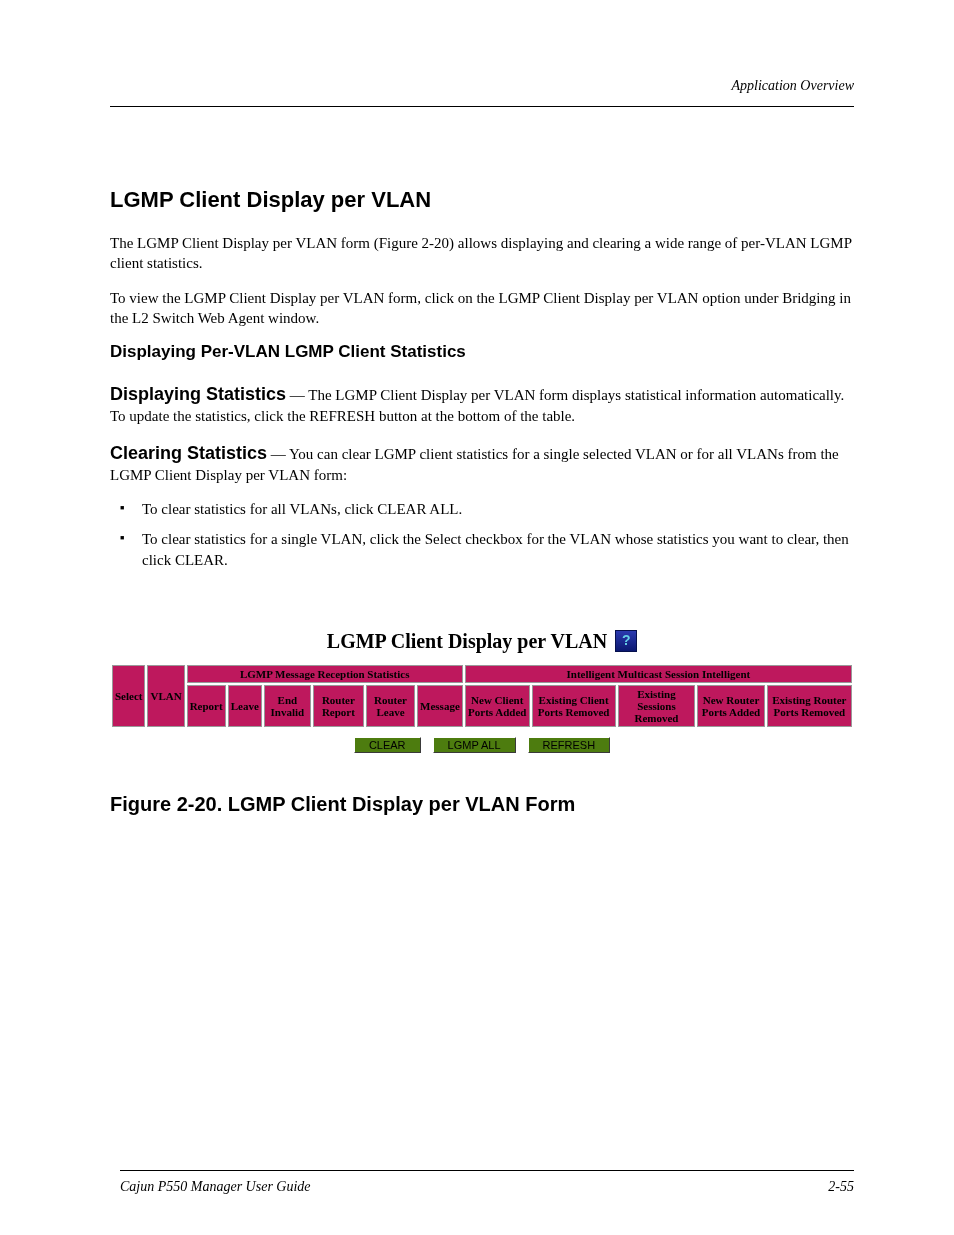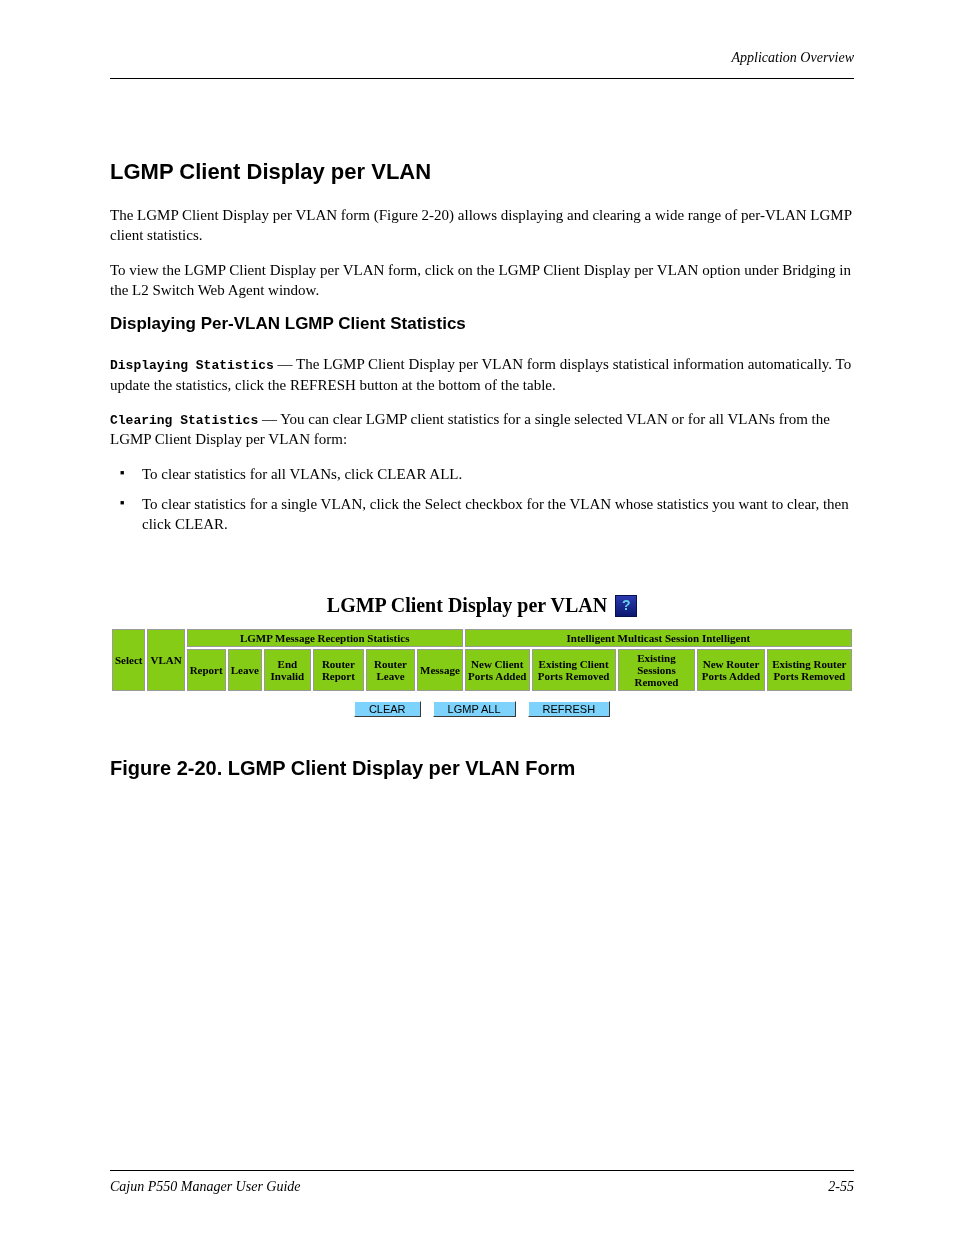--- a/index.html
+++ b/index.html
@@ -13,41 +13,42 @@
   .page {
     padding: 50px 100px 30px 110px;
     box-sizing: border-box;
     min-height: 1235px;
     position: relative;
   }
   .header-area {
     border-bottom: 1.5px solid #000;
     height: 28px;
     margin-bottom: 80px;
+    margin-top: 28px;
   }
   .header-right {
     float: right;
     font-style: italic;
     font-size: 14px;
   }
   .section-heading {
     font-family: Arial, Helvetica, sans-serif;
     font-size: 22px;
     font-weight: bold;
     margin-bottom: 20px;
   }
   .bodytext {
     font-size: 15px;
     line-height: 1.35;
     margin-bottom: 14px;
   }
   .bodytext .inline-hdr {
-    font-family: Liberation Mono, monospace;
-    font-weight: bold;
-    font-size: 13px;
+    font-family: Liberation Sans, sans-serif;
+    font-weight: bold;
+    font-size: 18px;
   }
   .bullet-list {
     margin: 0 0 14px 0;
     padding-left: 32px;
   }
   .bullet-list li {
     font-size: 15px;
     line-height: 1.35;
     margin-bottom: 10px;
     list-style: none;
@@ -92,53 +93,53 @@
   }
   table.legacy {
     border-collapse: separate;
     border-spacing: 2px;
     margin: 0 auto;
     font-size: 11px;
     color: #000;
   }
   table.legacy td, table.legacy th {
     border: 1px solid #999;
-    background: #84cc16;
+    background: #be185d;
     padding: 2px 2px;
     text-align: center;
     vertical-align: middle;
     font-weight: bold;
   }
   .button-row {
     text-align: center;
     margin-top: 6px;
     margin-bottom: 30px;
   }
   .old-button {
-    background: #7dd3fc;
+    background: #4d7c0f;
     border-top: 1px solid #fff;
     border-left: 1px solid #fff;
     border-right: 1.5px solid #3a3a3a;
     border-bottom: 1.5px solid #3a3a3a;
     font-family: "MS Sans Serif", Arial, sans-serif;
     font-size: 11px;
     padding: 1px 14px;
     margin: 0 4px;
     cursor: pointer;
   }
   .figure-caption {
     font-family: Arial, Helvetica, sans-serif;
     font-size: 20px;
     font-weight: bold;
     margin-top: 40px;
   }
   .footer-area {
     position: absolute;
     bottom: 40px;
-    left: 110px;
+    left: 120px;
     right: 100px;
     border-top: 1px solid #000;
     padding-top: 8px;
     font-style: italic;
     font-size: 14px;
     display: flex;
     justify-content: space-between;
   }
 </style>
 </head>

